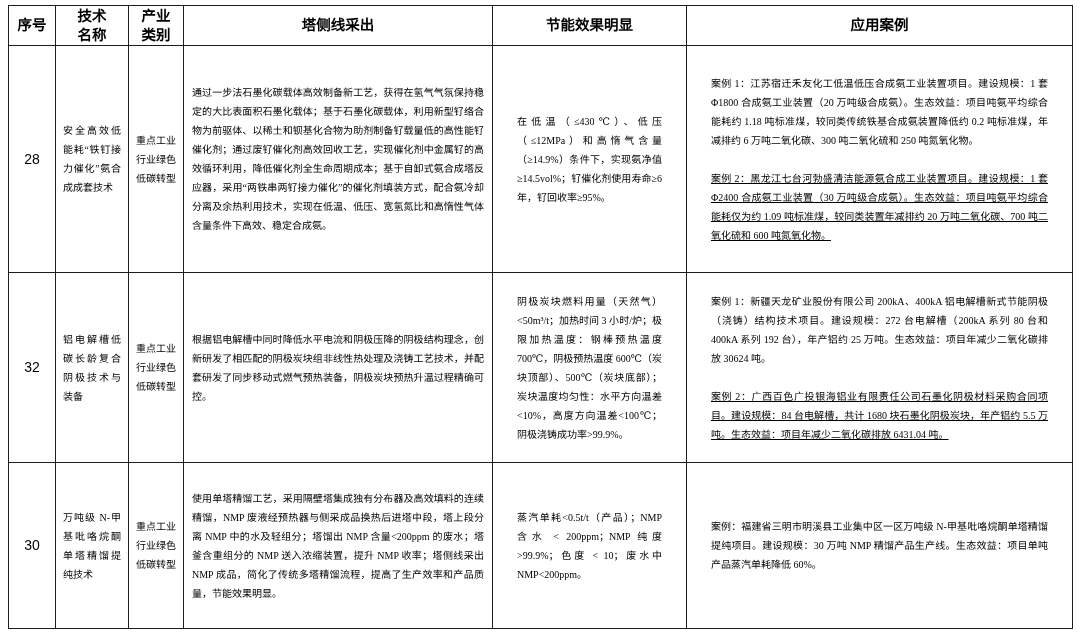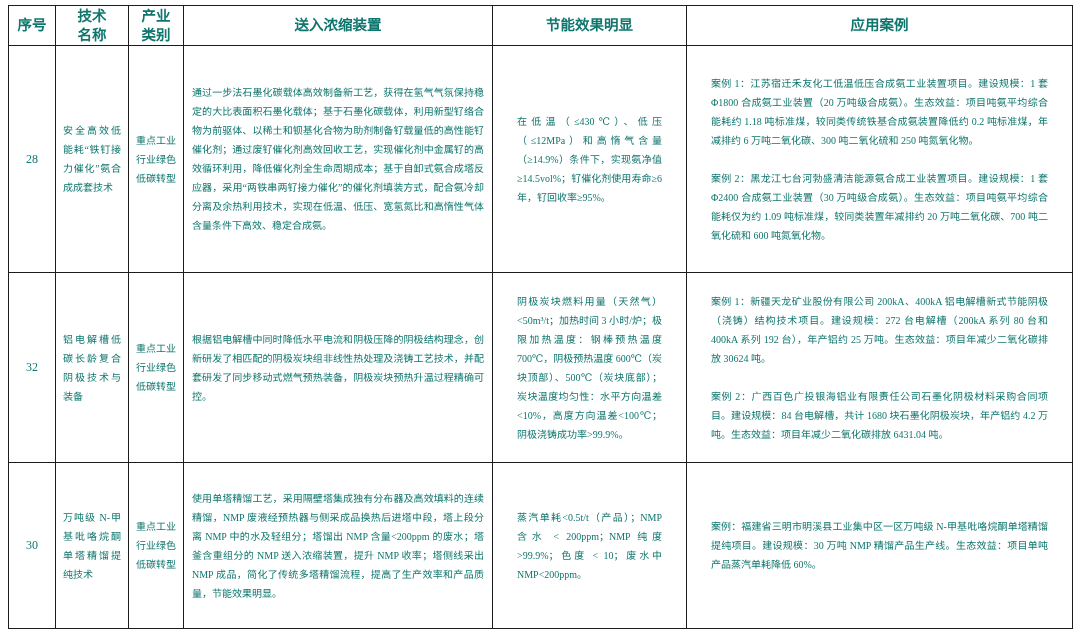--- a/index.html
+++ b/index.html
@@ -10,21 +10,21 @@
     height: 633px;
     overflow: hidden;
   }
   .page {
     box-sizing: border-box;
     width: 1080px;
     height: 633px;
     padding: 5px 8px 0 8px;
     background: #ffffff;
     font-family: "Liberation Serif", "DejaVu Serif", serif;
-    color: #0f766e;
+    color: #000000;
   }
   table.tech-table {
     border-collapse: collapse;
     table-layout: fixed;
     width: 1064px;
     border: 1.5px solid #1c1c1c;
   }
   table.tech-table th,
   table.tech-table td {
     border: 1px solid #1c1c1c;
@@ -45,22 +45,22 @@
     white-space: pre-line;
     line-height: 1.25;
     background: #ffffff;
   }
   td {
     font-size: 10px;
     line-height: 19px;
   }
   td.td-index {
     text-align: center;
-    font-size: 12px;
-    font-family: Liberation Serif, serif;
+    font-size: 14px;
+    font-family: Liberation Sans, sans-serif;
   }
   td.td-name {
     text-align: justify;
     text-justify: inter-character;
     padding: 4px 7px;
   }
   td.td-category {
     text-align: justify;
     text-justify: inter-character;
     padding: 4px 7px;
@@ -78,20 +78,21 @@
   td.td-cases {
     text-align: justify;
     text-justify: inter-character;
     padding: 6px 24px;
   }
   td.td-cases p {
     margin: 0;
   }
   td.td-cases p + p {
     margin-top: 19px;
+    text-decoration: underline;
   }
 </style>
 </head>
 <body>
 
 <div class="page">
   <table class="tech-table">
     <colgroup>
       <col style="width:47px">
       <col style="width:73px">
@@ -100,21 +101,21 @@
       <col style="width:194px">
       <col style="width:386px">
     </colgroup>
     <thead>
       <tr>
         <th>序号</th>
         <th>技术
 名称</th>
         <th>产业
 类别</th>
-        <th>送入浓缩装置</th>
+        <th>塔侧线采出</th>
         <th>节能效果明显</th>
         <th>应用案例</th>
       </tr>
     </thead>
     <tbody id="table-body">
         <tr>
           <td class="td-index">28</td>
           <td class="td-name">安全高效低能耗“铁钉接力催化”氨合成成套技术</td>
           <td class="td-category">重点工业行业绿色低碳转型</td>
           <td class="td-process">通过一步法石墨化碳载体高效制备新工艺，获得在氢气气氛保持稳定的大比表面积石墨化载体；基于石墨化碳载体，利用新型钌络合物为前驱体、以稀土和钡基化合物为助剂制备钌载量低的高性能钌催化剂；通过废钌催化剂高效回收工艺，实现催化剂中金属钌的高效循环利用，降低催化剂全生命周期成本；基于自卸式氨合成塔反应器，采用“两铁串两钌接力催化”的催化剂填装方式，配合氨冷却分离及余热利用技术，实现在低温、低压、宽氢氮比和高惰性气体含量条件下高效、稳定合成氨。</td>
@@ -125,21 +126,21 @@
           </td>
         </tr>
         <tr>
           <td class="td-index">32</td>
           <td class="td-name">铝电解槽低碳长龄复合阴极技术与装备</td>
           <td class="td-category">重点工业行业绿色低碳转型</td>
           <td class="td-process">根据铝电解槽中同时降低水平电流和阴极压降的阴极结构理念，创新研发了相匹配的阴极炭块组非线性热处理及浇铸工艺技术，并配套研发了同步移动式燃气预热装备，阴极炭块预热升温过程精确可控。</td>
           <td class="td-params">阴极炭块燃料用量（天然气）&lt;50m³/t；加热时间 3 小时/炉；极限加热温度：钢棒预热温度 700℃，阴极预热温度 600℃（炭块顶部）、500℃（炭块底部）；炭块温度均匀性：水平方向温差&lt;10%，高度方向温差&lt;100℃；阴极浇铸成功率&gt;99.9%。</td>
           <td class="td-cases">
             <p>案例 1：新疆天龙矿业股份有限公司 200kA、400kA 铝电解槽新式节能阴极（浇铸）结构技术项目。建设规模：272 台电解槽（200kA 系列 80 台和 400kA 系列 192 台），年产铝约 25 万吨。生态效益：项目年减少二氧化碳排放 30624 吨。</p>
-            <p>案例 2：广西百色广投银海铝业有限责任公司石墨化阴极材料采购合同项目。建设规模：84 台电解槽，共计 1680 块石墨化阴极炭块，年产铝约 4.2 万吨。生态效益：项目年减少二氧化碳排放 6431.04 吨。</p>
+            <p>案例 2：广西百色广投银海铝业有限责任公司石墨化阴极材料采购合同项目。建设规模：84 台电解槽，共计 1680 块石墨化阴极炭块，年产铝约 5.5 万吨。生态效益：项目年减少二氧化碳排放 6431.04 吨。</p>
           </td>
         </tr>
         <tr>
           <td class="td-index">30</td>
           <td class="td-name">万吨级 N-甲基吡咯烷酮单塔精馏提纯技术</td>
           <td class="td-category">重点工业行业绿色低碳转型</td>
           <td class="td-process">使用单塔精馏工艺，采用隔壁塔集成独有分布器及高效填料的连续精馏，NMP 废液经预热器与侧采成品换热后进塔中段，塔上段分离 NMP 中的水及轻组分；塔馏出 NMP 含量&lt;200ppm 的废水；塔釜含重组分的 NMP 送入浓缩装置，提升 NMP 收率；塔侧线采出 NMP 成品，简化了传统多塔精馏流程，提高了生产效率和产品质量，节能效果明显。</td>
           <td class="td-params">蒸汽单耗&lt;0.5t/t（产品）；NMP 含水 &lt; 200ppm；NMP 纯度&gt;99.9%；色度 &lt; 10；废水中 NMP&lt;200ppm。</td>
           <td class="td-cases">
             <p>案例：福建省三明市明溪县工业集中区一区万吨级 N-甲基吡咯烷酮单塔精馏提纯项目。建设规模：30 万吨 NMP 精馏产品生产线。生态效益：项目单吨产品蒸汽单耗降低 60%。</p>

